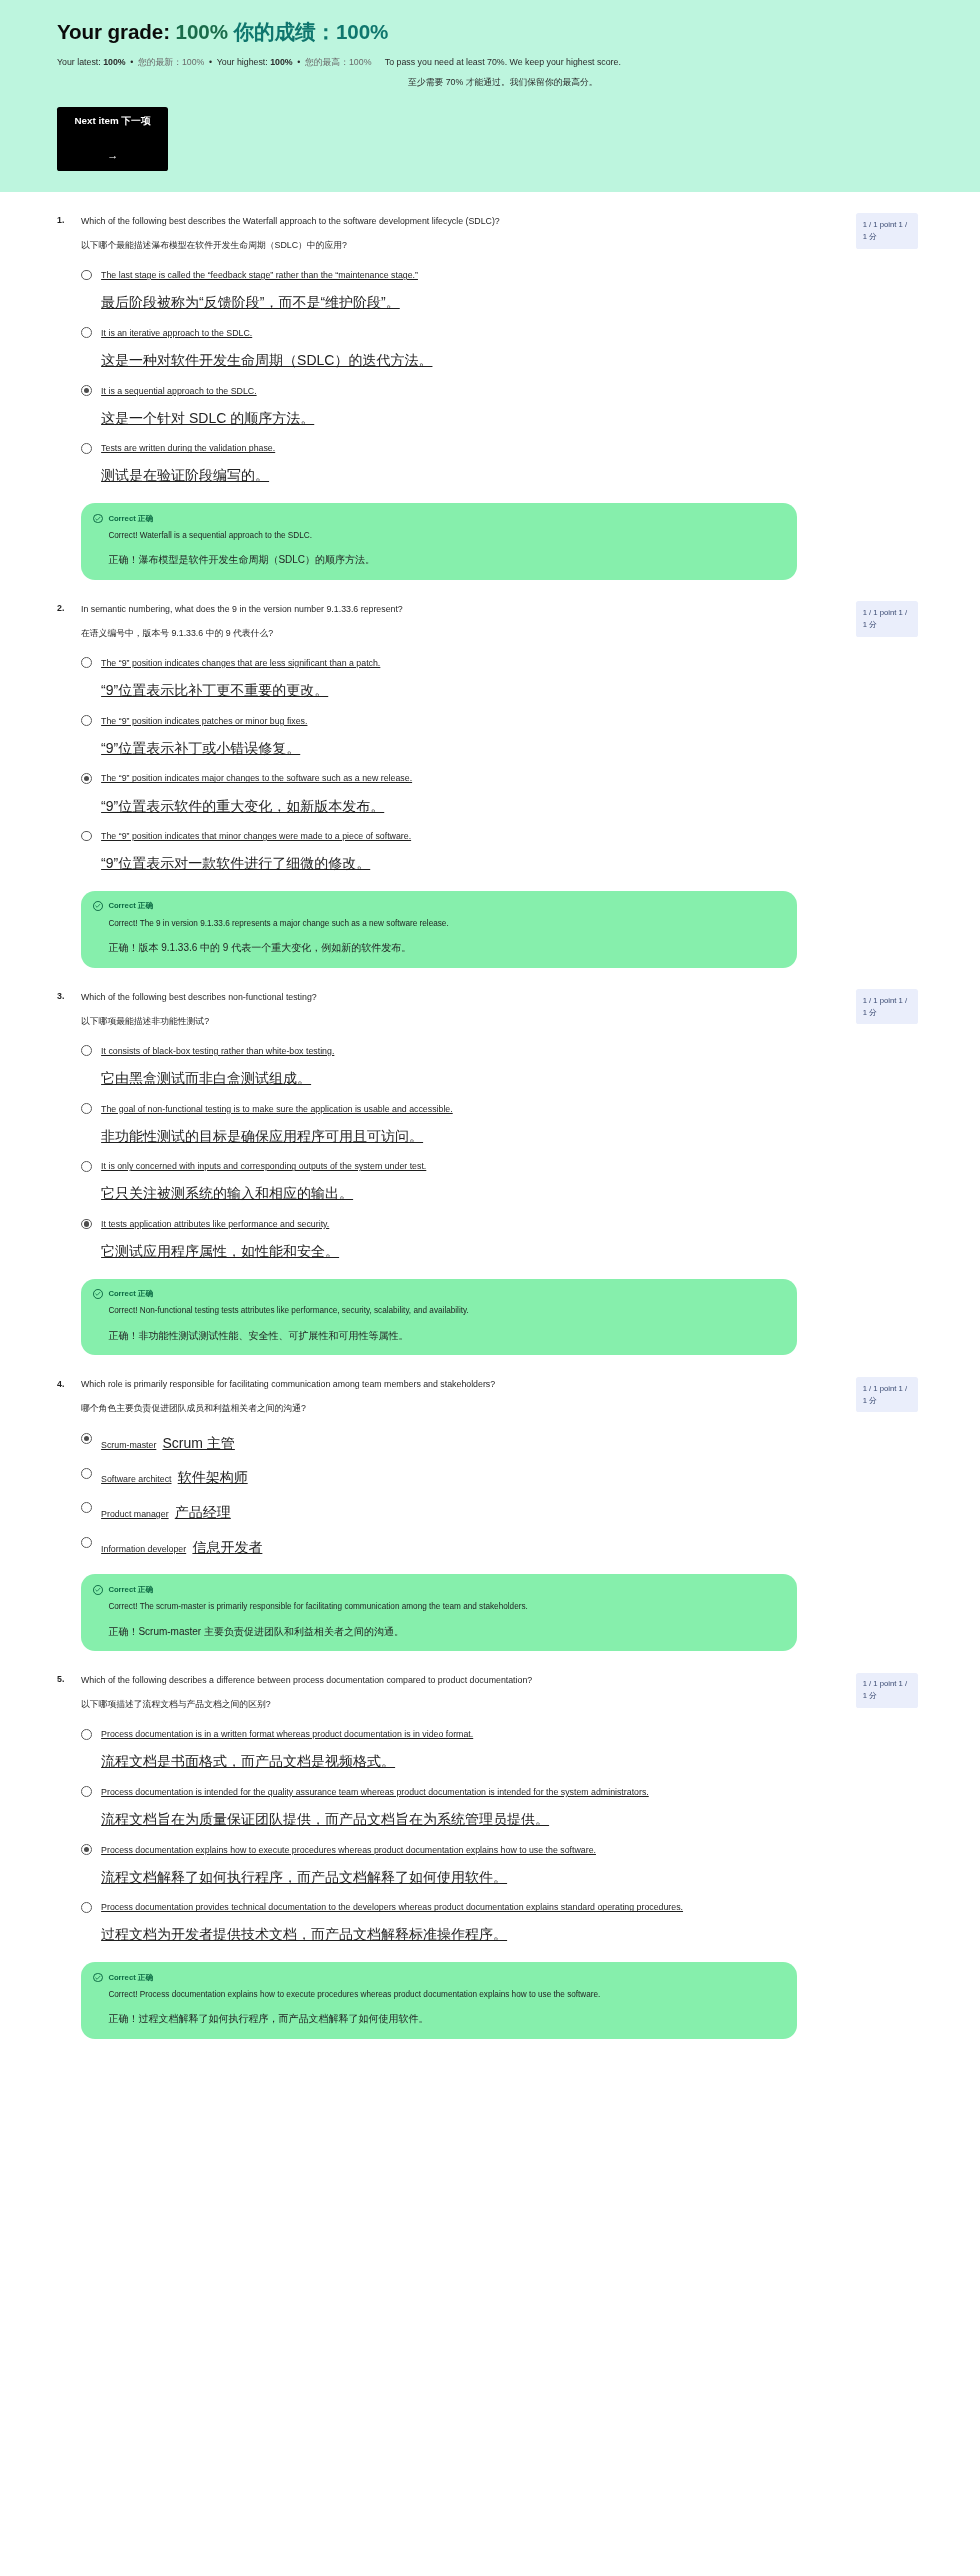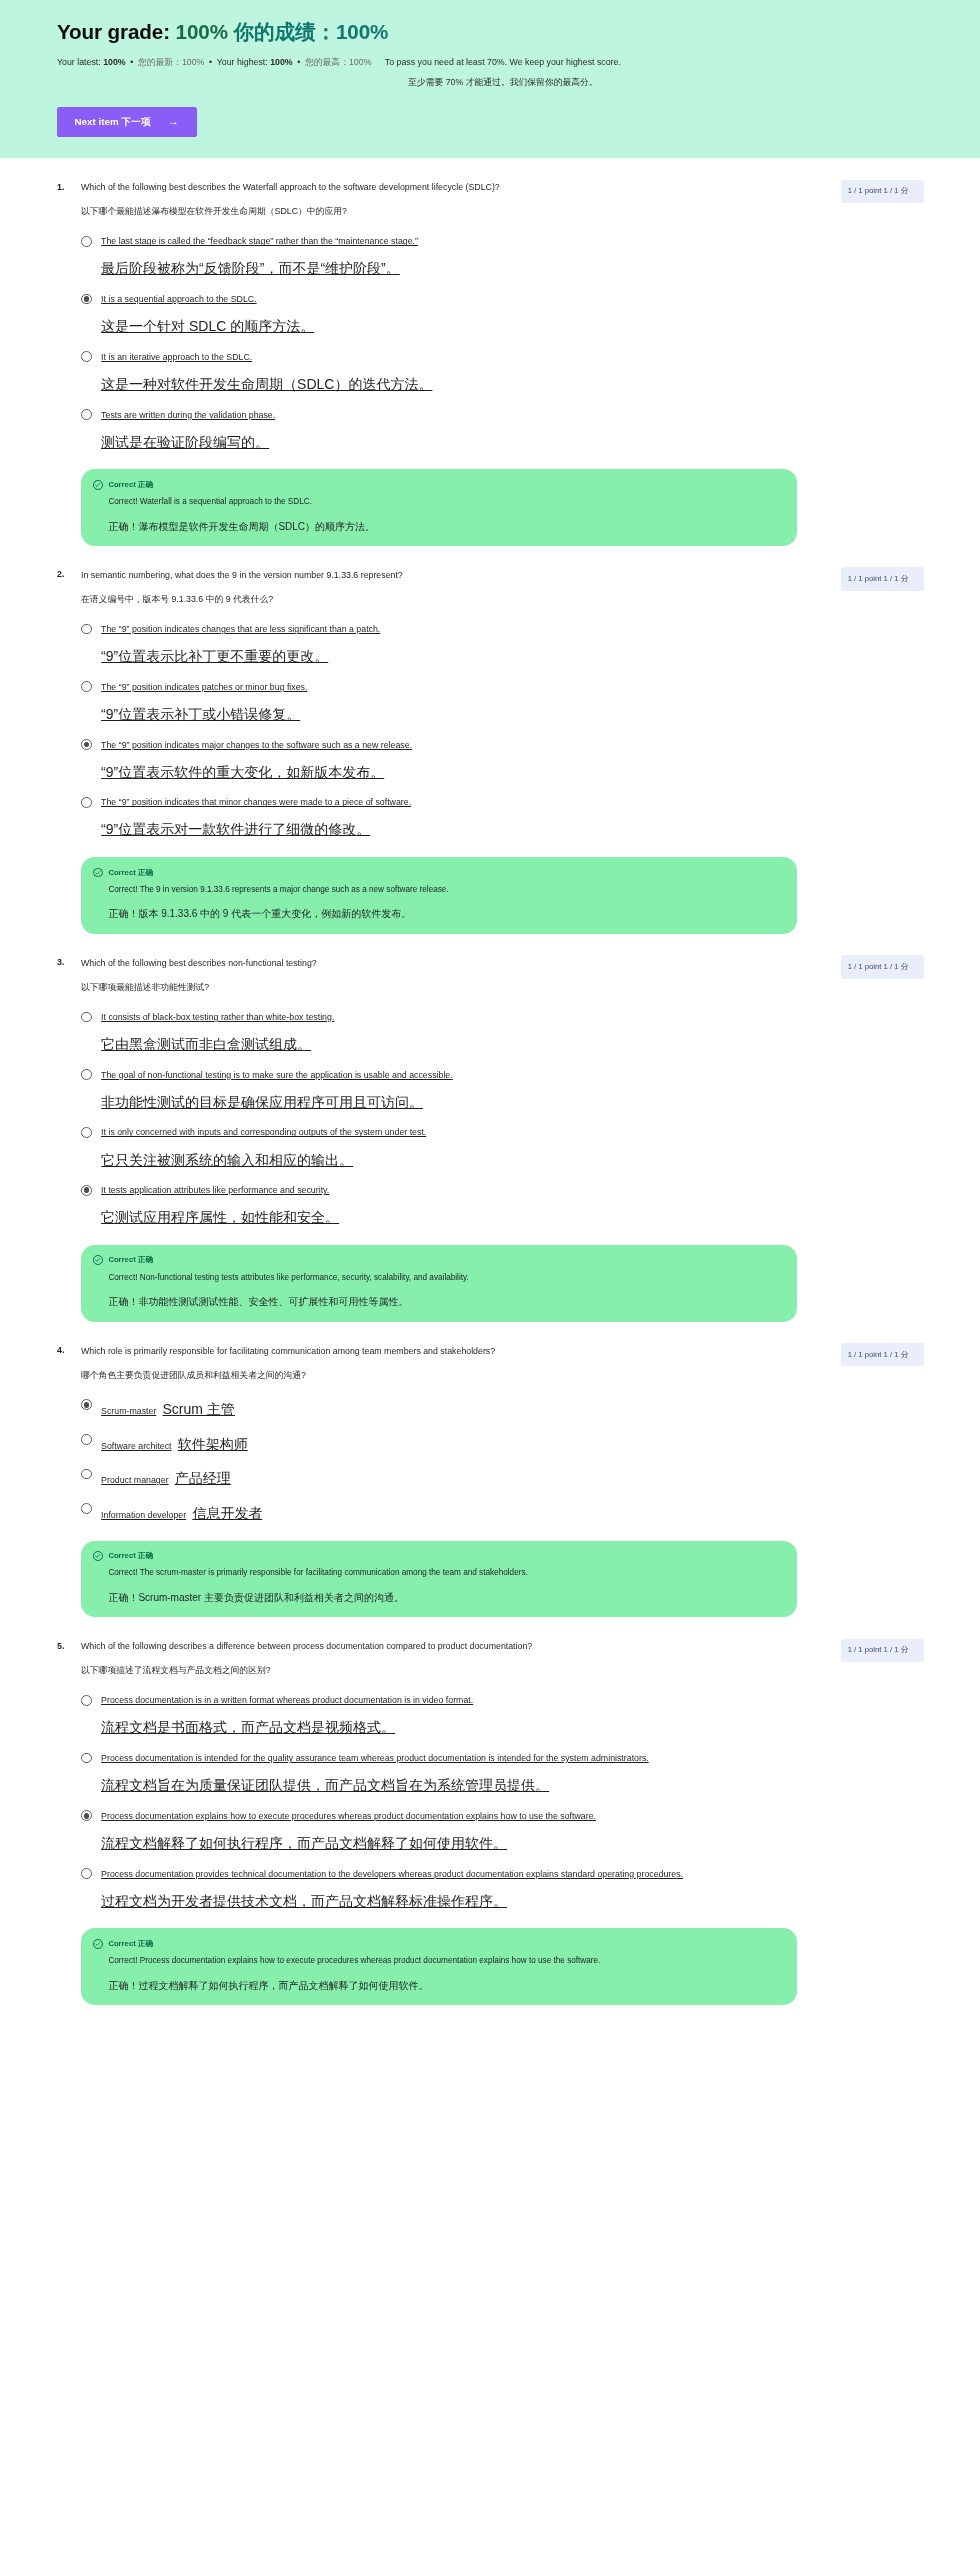--- a/index.html
+++ b/index.html
@@ -49,31 +49,32 @@
     display: block;
     margin-top: 7.2px;
     text-align: center;
     color: #2b2b2b;
   }
 
   .next-btn {
     margin-top: 17.5px;
     display: inline-flex;
     align-items: center;
-    gap: 17px;
-    background: #8b5cf6;
+    gap: 24px;
+    background: #000000;
     color: #ffffff;
     border: none;
     border-radius: 2.6px;
     padding: 9.8px 17.5px;
     font-size: 9.8px;
     font-weight: 700;
     font-family: "Liberation Sans", sans-serif;
     cursor: pointer;
     line-height: 1;
+    flex-direction: column;
   }
   .next-btn .arrow { font-size: 11.3px; font-weight: 400; }
 
   
   .questions { padding: 0 0 31px 0; }
 
   .question {
     position: relative;
     padding: 23px 57px 0 57px;
   }
@@ -102,22 +103,22 @@
     font-size: 8.8px;
     line-height: 1.45;
     color: #1f1f1f;
     margin-top: 11.3px;
     max-width: 737px;
   }
 
   .points-badge {
     position: absolute;
     top: 21.6px;
-    right: 57px;
-    width: 83px;
+    right: 63px;
+    width: 62px;
     background: #eaeefb;
     color: #3a4a72;
     border-radius: 2.6px;
     padding: 5.7px 6.7px;
     font-size: 7.7px;
     line-height: 1.55;
     font-weight: 500;
   }
 
   
@@ -266,31 +267,31 @@
       </div>
       <div class="options">
         <div class="option">
           <span class="radio"></span>
           <div class="opt-body">
             <div class="opt-en">The last stage is called the “feedback stage” rather than the “maintenance stage.”</div>
             <div class="opt-cn">最后阶段被称为“反馈阶段”，而不是“维护阶段”。</div>
           </div>
         </div>
         <div class="option">
+          <span class="radio"></span>
+          <div class="opt-body">
+            <div class="opt-en">It is an iterative approach to the SDLC.</div>
+            <div class="opt-cn">这是一种对软件开发生命周期（SDLC）的迭代方法。</div>
+          </div>
+        </div>
+        <div class="option">
           <span class="radio checked"></span>
           <div class="opt-body">
             <div class="opt-en">It is a sequential approach to the SDLC.</div>
             <div class="opt-cn">这是一个针对 SDLC 的顺序方法。</div>
-          </div>
-        </div>
-        <div class="option">
-          <span class="radio"></span>
-          <div class="opt-body">
-            <div class="opt-en">It is an iterative approach to the SDLC.</div>
-            <div class="opt-cn">这是一种对软件开发生命周期（SDLC）的迭代方法。</div>
           </div>
         </div>
         <div class="option">
           <span class="radio"></span>
           <div class="opt-body">
             <div class="opt-en">Tests are written during the validation phase.</div>
             <div class="opt-cn">测试是在验证阶段编写的。</div>
           </div>
         </div>
       </div>

